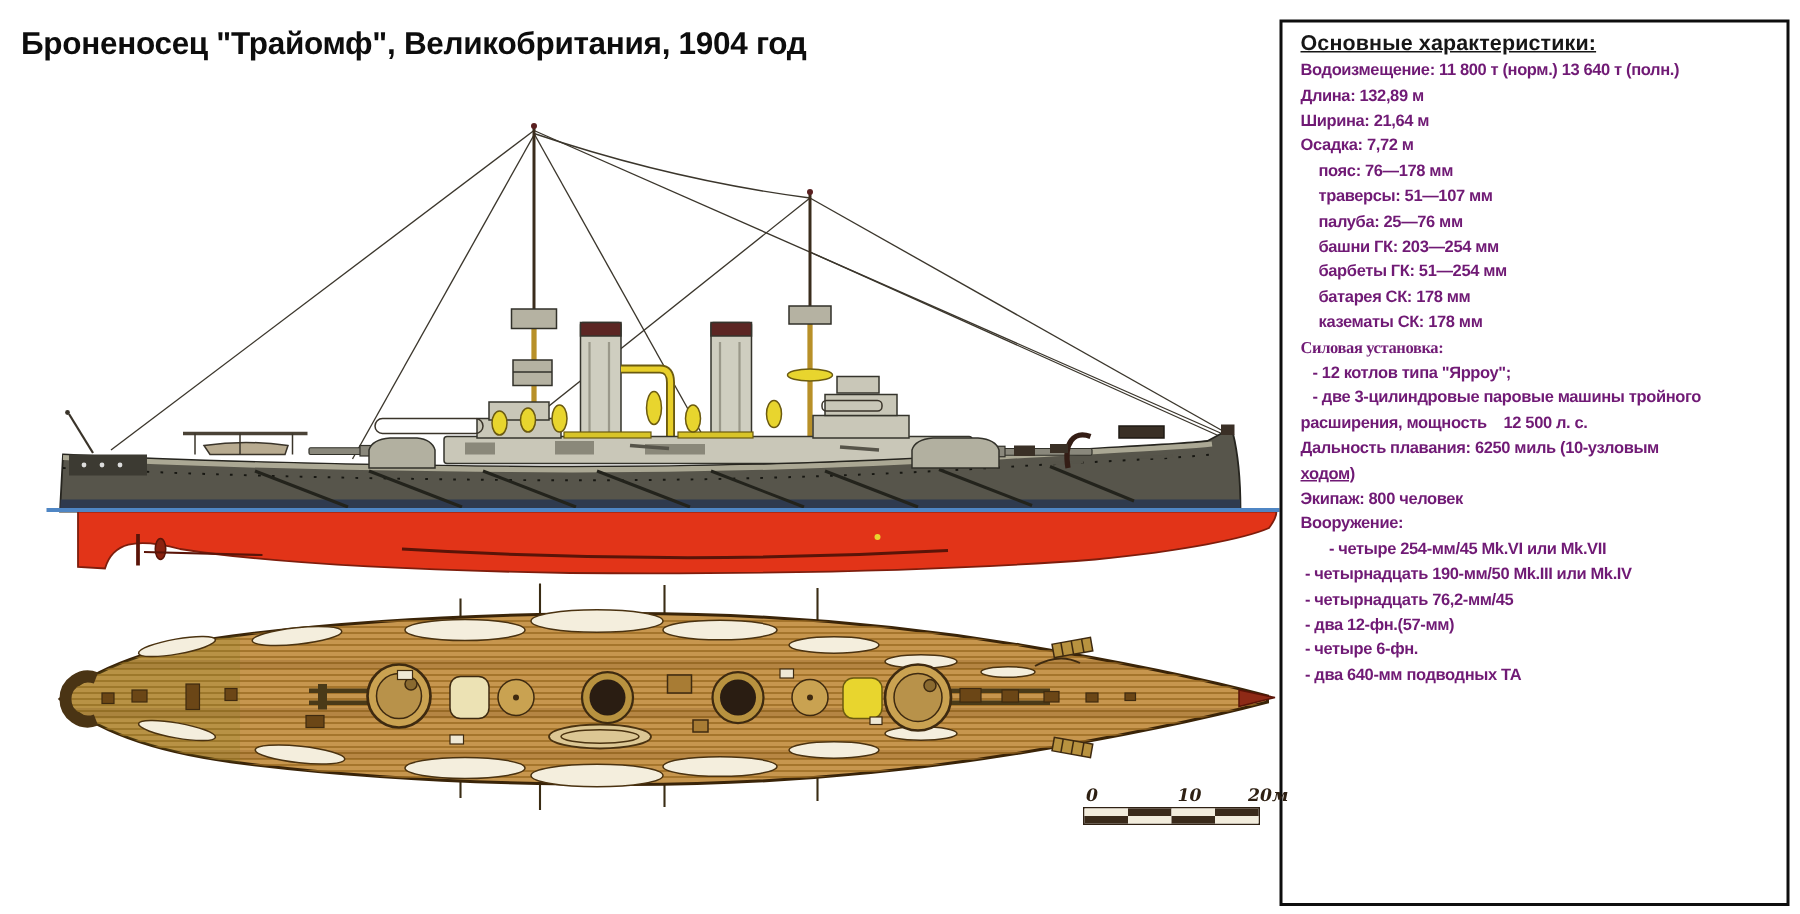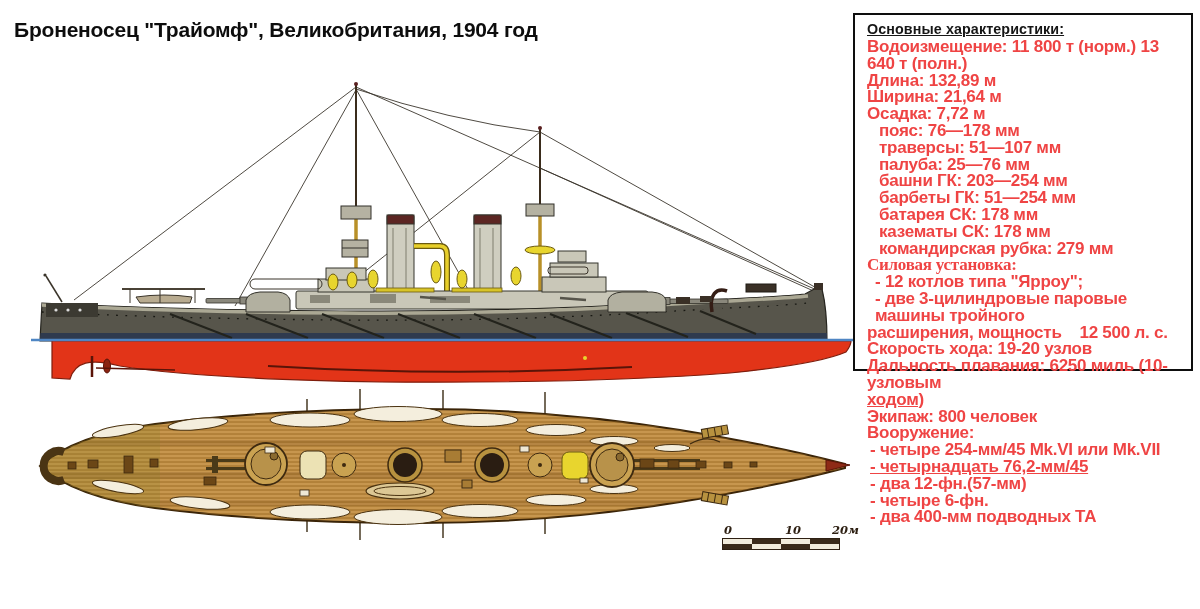--- a/index.html
+++ b/index.html
@@ -4,30 +4,30 @@
 <style>
   html,body{margin:0;padding:0;background:#fff;}
   body{width:1200px;height:609px;position:relative;overflow:hidden;
        font-family:"Liberation Sans",sans-serif;}
   .page-title{
     position:absolute;left:14px;top:18px;z-index:5;
     font-size:21px;font-weight:700;color:#0d0d0d;letter-spacing:-0.2px;
   }
   #ship-art{position:absolute;left:0;top:0;z-index:1;}
   .specs-panel{
-    position:absolute;left:853px;top:13px;width:340px;height:358px;
+    position:absolute;left:853px;top:13px;width:340px;height:591px;
     box-sizing:border-box;border:2px solid #0e0e0e;background:#fff;
     padding:6px 8px 24px 12px;z-index:4;
   }
   .specs-heading{
     font-size:14.3px;font-weight:700;color:#161616;
     text-decoration:underline;margin:0 0 2px 0;letter-spacing:0.1px;
   }
   .spec-line{
-    font-size:17px;font-weight:700;color:#ef4444;line-height:16.8px;
+    font-size:11px;font-weight:700;color:#701a75;line-height:16.8px;
     letter-spacing:-0.25px;white-space:pre-wrap;
   }
   .scalebar{position:absolute;left:720px;top:523px;width:140px;z-index:4;}
   .sb-labels{position:relative;height:14px;
     font-family:"DejaVu Serif",serif;font-style:italic;
     font-size:11.5px;color:#2e2013;font-weight:700;}
   .sb-labels span{position:absolute;top:0;}
   .sb-l0{left:4px;} .sb-l1{left:65px;} .sb-l2{left:112px;}
   .sb-bar{
     width:116px;height:10px;margin-left:2px;margin-top:1px;
@@ -330,35 +330,34 @@
       <div class="spec-line" style="padding-left: 0px;">Длина: 132,89 м</div>
       <div class="spec-line" style="padding-left: 0px;">Ширина: 21,64 м</div>
       <div class="spec-line" style="padding-left: 0px;">Осадка: 7,72 м</div>
       <div class="spec-line" style="padding-left: 12px;">пояс: 76—178 мм</div>
       <div class="spec-line" style="padding-left: 12px;">траверсы: 51—107 мм</div>
       <div class="spec-line" style="padding-left: 12px;">палуба: 25—76 мм</div>
       <div class="spec-line" style="padding-left: 12px;">башни ГК: 203—254 мм</div>
       <div class="spec-line" style="padding-left: 12px;">барбеты ГК: 51—254 мм</div>
       <div class="spec-line" style="padding-left: 12px;">батарея СК: 178 мм</div>
       <div class="spec-line" style="padding-left: 12px;">казематы СК: 178 мм</div>
-      <div class="spec-line" style="padding-left: 12px;">командирская рубка: 279 мм</div>
       <div class="spec-line" style="padding-left: 0px; font-family: Liberation Serif, serif;">Силовая установка:</div>
       <div class="spec-line" style="padding-left: 8px;">- 12 котлов типа "Ярроу";</div>
       <div class="spec-line" style="padding-left: 8px;">- две 3-цилиндровые паровые машины тройного</div>
       <div class="spec-line" style="padding-left: 0px;">расширения, мощность    12 500 л. с.</div>
-      <div class="spec-line" style="padding-left: 0px;">Скорость хода: 19-20 узлов</div>
       <div class="spec-line" style="padding-left: 0px;">Дальность плавания: 6250 миль (10-узловым</div>
       <div class="spec-line" style="padding-left: 0px; text-decoration: underline;">ходом)</div>
       <div class="spec-line" style="padding-left: 0px;">Экипаж: 800 человек</div>
       <div class="spec-line" style="padding-left: 0px;">Вооружение:</div>
-      <div class="spec-line" style="padding-left: 3px;">- четыре 254-мм/45 Mk.VI или Mk.VII</div>
-      <div class="spec-line" style="padding-left: 3px; text-decoration: underline;">- четырнадцать 76,2-мм/45</div>
+      <div class="spec-line" style="padding-left: 3px; margin-left: 16px;">- четыре 254-мм/45 Mk.VI или Mk.VII</div>
+      <div class="spec-line" style="padding-left: 3px;">- четырнадцать 190-мм/50 Mk.III или Mk.IV</div>
+      <div class="spec-line" style="padding-left: 3px;">- четырнадцать 76,2-мм/45</div>
       <div class="spec-line" style="padding-left: 3px;">- два 12-фн.(57-мм)</div>
       <div class="spec-line" style="padding-left: 3px;">- четыре 6-фн.</div>
-      <div class="spec-line" style="padding-left: 3px;">- два 400-мм подводных ТА</div>
+      <div class="spec-line" style="padding-left: 3px;">- два 640-мм подводных ТА</div>
     </div>
 </div>
 
 <div class="scalebar">
   <div class="sb-labels">
     <span class="sb-l0">0</span>
     <span class="sb-l1">10</span>
     <span class="sb-l2">20м</span>
   </div>
   <div class="sb-bar">

